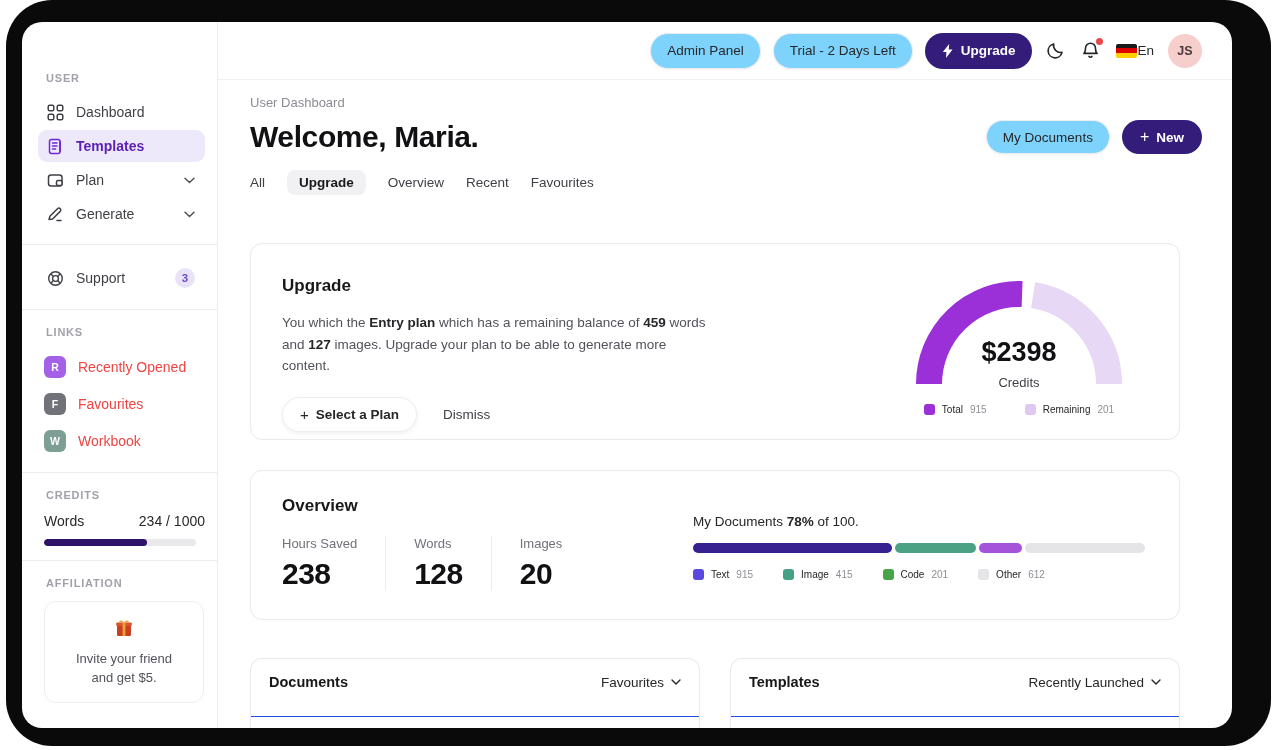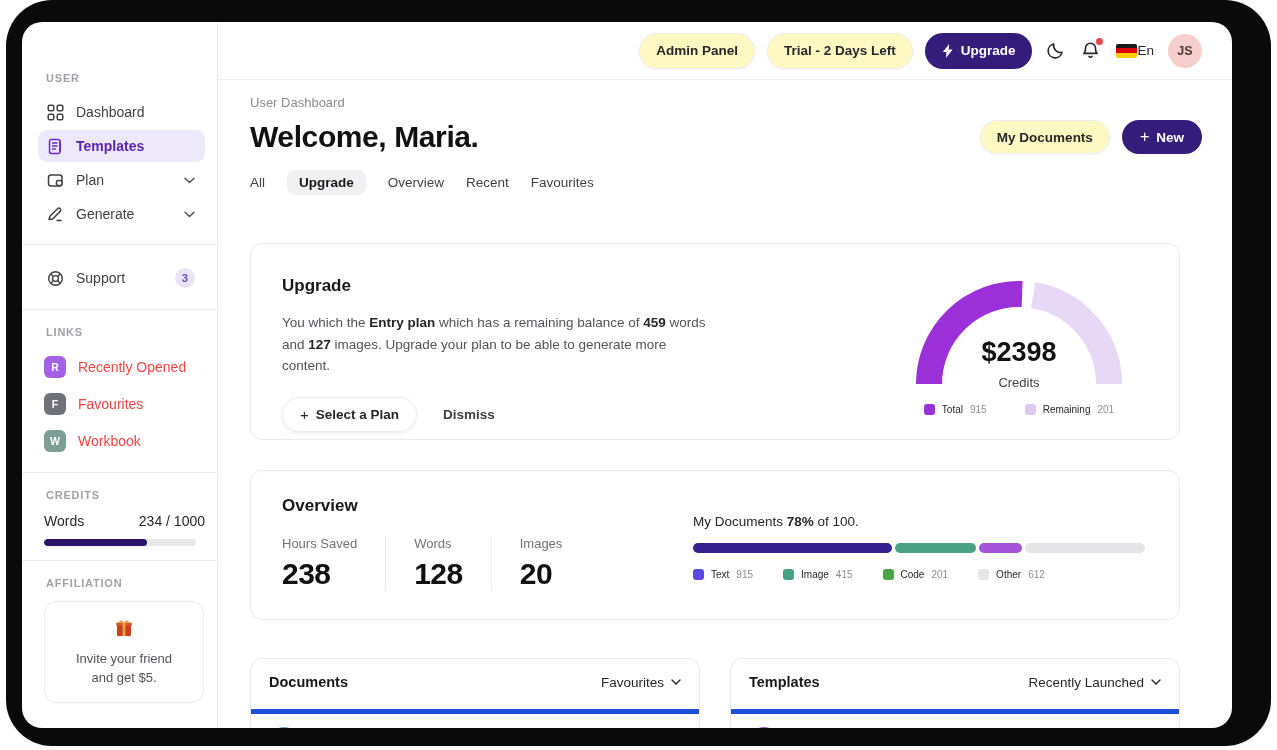--- a/index.html
+++ b/index.html
@@ -32,21 +32,21 @@
   .affil-text { font-size:13px; color:#52525b; line-height:1.45; }
 
   
   .main { flex:1; display:flex; flex-direction:column; min-width:0; }
   .topbar { height:58px; flex:0 0 58px; border-bottom:1px solid #f0f0f2; display:flex; align-items:center; padding:0 30px 0 32px; }
   .search { width:368px; height:36px; background:#f0f0f1; border-radius:18px; display:flex; align-items:center; padding:0 6px 0 14px; gap:8px; }
   .search input { flex:1; border:none; outline:none; background:transparent; font-size:13.5px; color:#52525b; font-family:"Liberation Sans", sans-serif; }
   .search input::placeholder { color:#9a9aa3; }
   .kbd { background:#fff; border-radius:12px; padding:4px 9px; font-size:10.5px; color:#5a5a62; font-family:"DejaVu Sans Mono", monospace; }
   .top-right { margin-left:auto; display:flex; align-items:center; gap:12px; }
-  .pill-btn { background:#fef9c3; border:1px solid #ececf0; box-shadow:0 1px 3px rgba(0,0,0,0.05); border-radius:18px; height:36px; display:flex; align-items:center; padding:0 16px; font-size:13.5px; color:#27272a; font-weight:700; cursor:pointer; white-space:nowrap; }
+  .pill-btn { background:#7dd3fc; border:1px solid #ececf0; box-shadow:0 1px 3px rgba(0,0,0,0.05); border-radius:18px; height:36px; display:flex; align-items:center; padding:0 16px; font-size:13.5px; color:#27272a; font-weight:400; cursor:pointer; white-space:nowrap; }
   .upgrade-btn { background:#331c7a; color:#fff; border:none; border-radius:18px; height:36px; display:flex; align-items:center; gap:7px; padding:0 17px; font-size:13.5px; font-weight:600; cursor:pointer; }
   .icon-btn { background:none; border:none; cursor:pointer; display:flex; align-items:center; position:relative; padding:2px; }
   .dot { position:absolute; top:-1px; right:-1px; width:7px; height:7px; background:#e8484a; border-radius:50%; }
   .flag { width:21px; height:14px; border-radius:2px; overflow:hidden; display:flex; flex-direction:column; }
   .flag div { flex:1; }
   .lang { font-size:13.5px; color:#27272a; }
   .avatar { width:34px; height:34px; border-radius:50%; background:#f6cecb; color:#4a393b; font-size:12.5px; font-weight:700; display:flex; align-items:center; justify-content:center; cursor:pointer; }
 
   .content { flex:1; padding:15px 30px 0 32px; overflow:hidden; }
   .breadcrumb { font-size:13px; color:#8b8b94; }
@@ -59,21 +59,21 @@
   .tab.active { background:#f1f1f4; border-radius:8px; padding:5px 12px; font-weight:700; color:#18181b; }
 
   .card { border:1px solid #e9e9ee; border-radius:12px; margin-right:22px; }
   .upgrade-card { margin-top:48px; padding:32px 40px 30px 31px; display:flex; height:197px; }
   .uc-left { width:470px; }
   .card-title { font-size:17px; font-weight:700; color:#18181b; }
   .uc-body { margin-top:16px; font-size:13.5px; color:#52525b; line-height:1.6; width:435px; }
   .uc-body b { color:#27272a; }
   .uc-actions { margin-top:20px; display:flex; align-items:center; gap:26px; }
   .select-plan { background:#fff; border:1px solid #ededf1; border-radius:18px; box-shadow:0 2px 5px rgba(0,0,0,0.06); height:35px; display:flex; align-items:center; gap:7px; padding:0 17px; font-size:13.5px; font-weight:600; color:#27272a; cursor:pointer; }
-  .dismiss { background:none; border:none; font-size:13.5px; color:#3f3f46; font-weight:700; cursor:pointer; }
+  .dismiss { background:none; border:none; font-size:13.5px; color:#3f3f46; font-weight:400; cursor:pointer; }
 
   .gauge-wrap { margin-left:auto; width:240px; position:relative; margin-top:-2px; }
   .gauge-box { position:relative; width:220px; height:118px; margin:0 auto; }
   .gauge-value { position:absolute; left:0; right:0; bottom:24px; text-align:center; font-size:27px; font-weight:700; color:#111114; }
   .gauge-label { position:absolute; left:0; right:0; bottom:2px; text-align:center; font-size:13px; color:#3f3f46; }
   .gauge-legend { display:flex; justify-content:center; gap:38px; margin-top:12px; }
   .leg-item { display:flex; align-items:center; gap:7px; font-size:10px; }
   .leg-sq { width:11px; height:11px; border-radius:3px; }
   .leg-name { color:#27272a; }
   .leg-val { color:#8e8e96; }
@@ -85,21 +85,21 @@
   .stat-label { font-size:13px; color:#71717a; }
   .stat-value { font-size:30px; font-weight:700; color:#111114; margin-top:6px; letter-spacing:-0.5px; }
   .ov-right { margin-left:auto; width:452px; padding-top:18px; }
   .ov-title { font-size:13.5px; color:#27272a; }
   .stack-bar { display:flex; gap:3px; margin-top:14px; height:10px; }
   .seg { border-radius:5px; height:100%; }
   .ov-legend { display:flex; gap:30px; margin-top:16px; }
 
   .bottom-row { display:flex; gap:30px; margin-top:38px; }
   .list-card { flex:1; border:1px solid #e9e9ee; border-radius:12px 12px 0 0; border-bottom:none; margin-right:0; }
-  .list-head { display:flex; align-items:center; padding:15px 18px 19px; border-bottom:5px solid #1d4ed8; }
+  .list-head { display:flex; align-items:center; padding:15px 18px 26px; border-bottom:1px solid #1d4ed8; }
   .list-title { font-size:14.5px; font-weight:600; color:#18181b; }
   .list-filter { margin-left:auto; display:flex; align-items:center; gap:7px; font-size:13.5px; color:#27272a; cursor:pointer; }
   .list-row { display:flex; align-items:center; padding:13px 18px; cursor:pointer; }
   .row-avatar { width:30px; height:30px; border-radius:50%; margin-right:14px; }
   .row-name { font-size:14px; font-weight:600; color:#18181b; }
   .row-loc { margin-left:auto; font-size:13px; color:#8e8e96; }
 </style>
 </head>
 <body>
 

